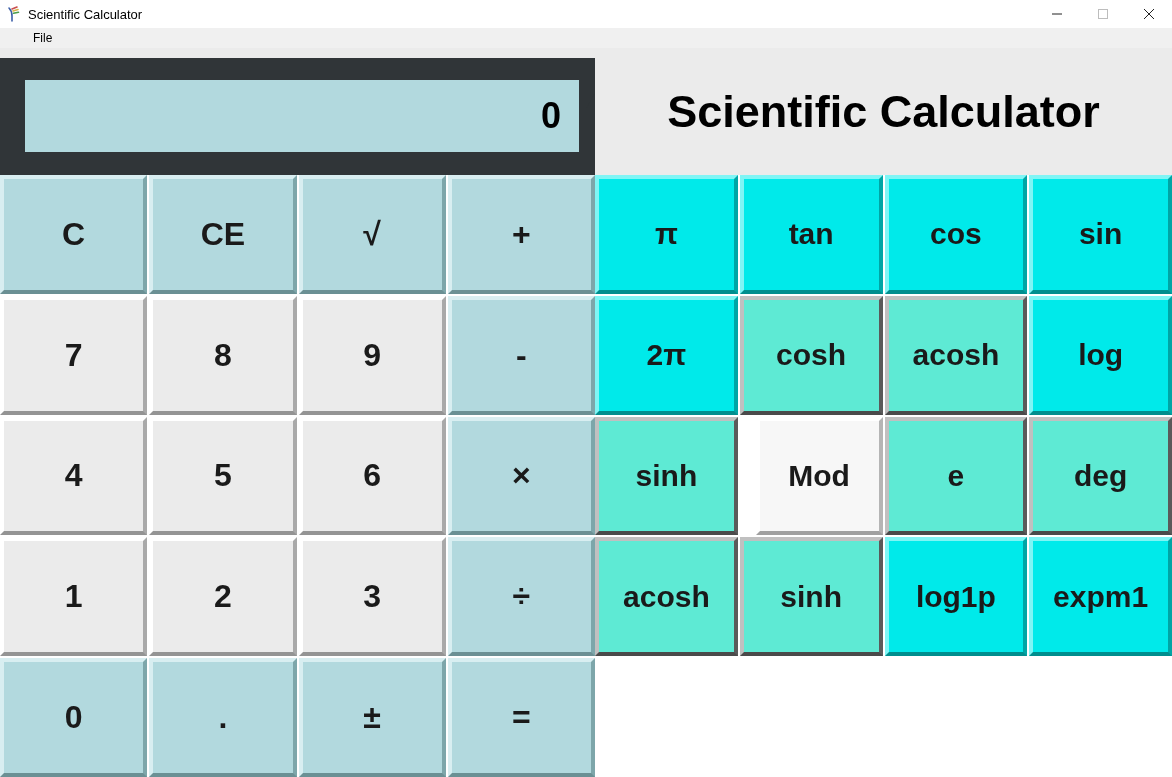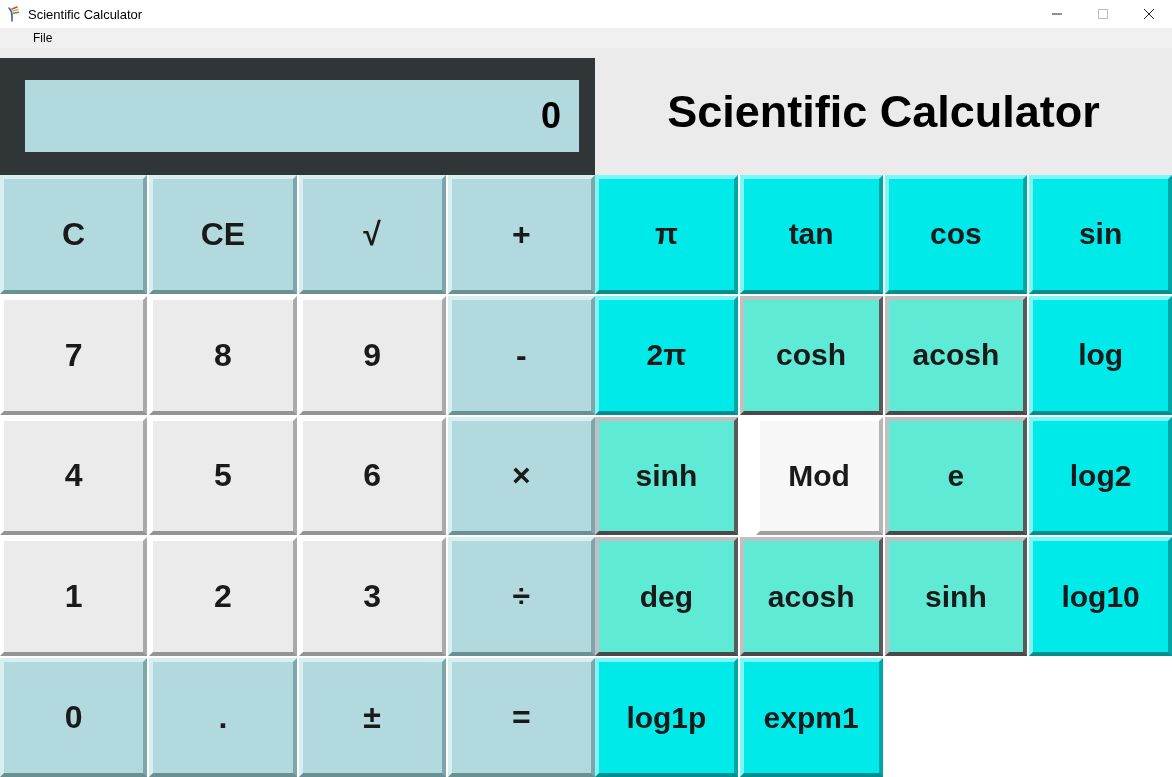--- a/index.html
+++ b/index.html
@@ -251,22 +251,20 @@
         <div class="calc-btn cyan">tan</div>
         <div class="calc-btn cyan">cos</div>
         <div class="calc-btn cyan">sin</div>
         <div class="calc-btn cyan">2π</div>
         <div class="calc-btn gray">cosh</div>
         <div class="calc-btn gray">acosh</div>
         <div class="calc-btn cyan">log</div>
         <div class="calc-btn gray">sinh</div>
         <div class="calc-btn white">Mod</div>
         <div class="calc-btn gray">e</div>
-        <div class="calc-btn cyan">log2</div>
         <div class="calc-btn gray">deg</div>
         <div class="calc-btn gray">acosh</div>
         <div class="calc-btn gray">sinh</div>
-        <div class="calc-btn cyan">log10</div>
         <div class="calc-btn cyan">log1p</div>
         <div class="calc-btn cyan">expm1</div>
       </div>
   </div>
 </div>
 
 </body></html>

